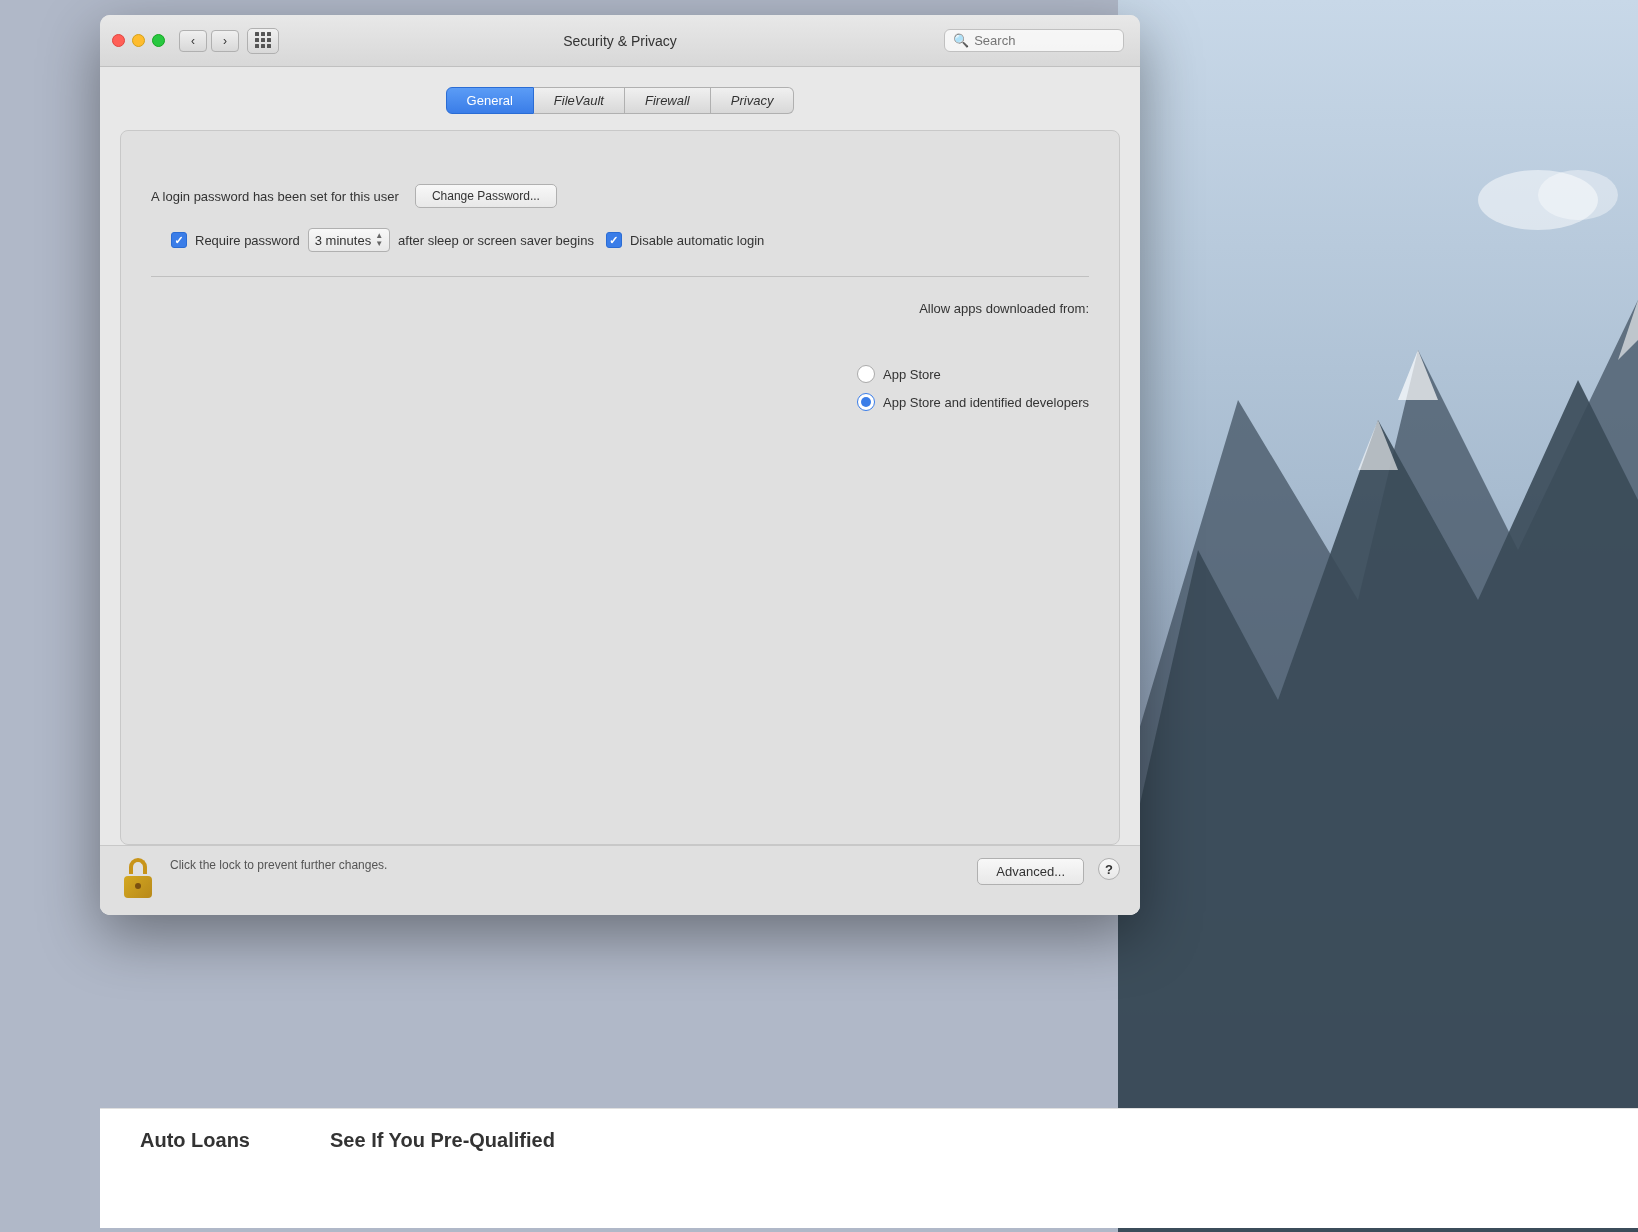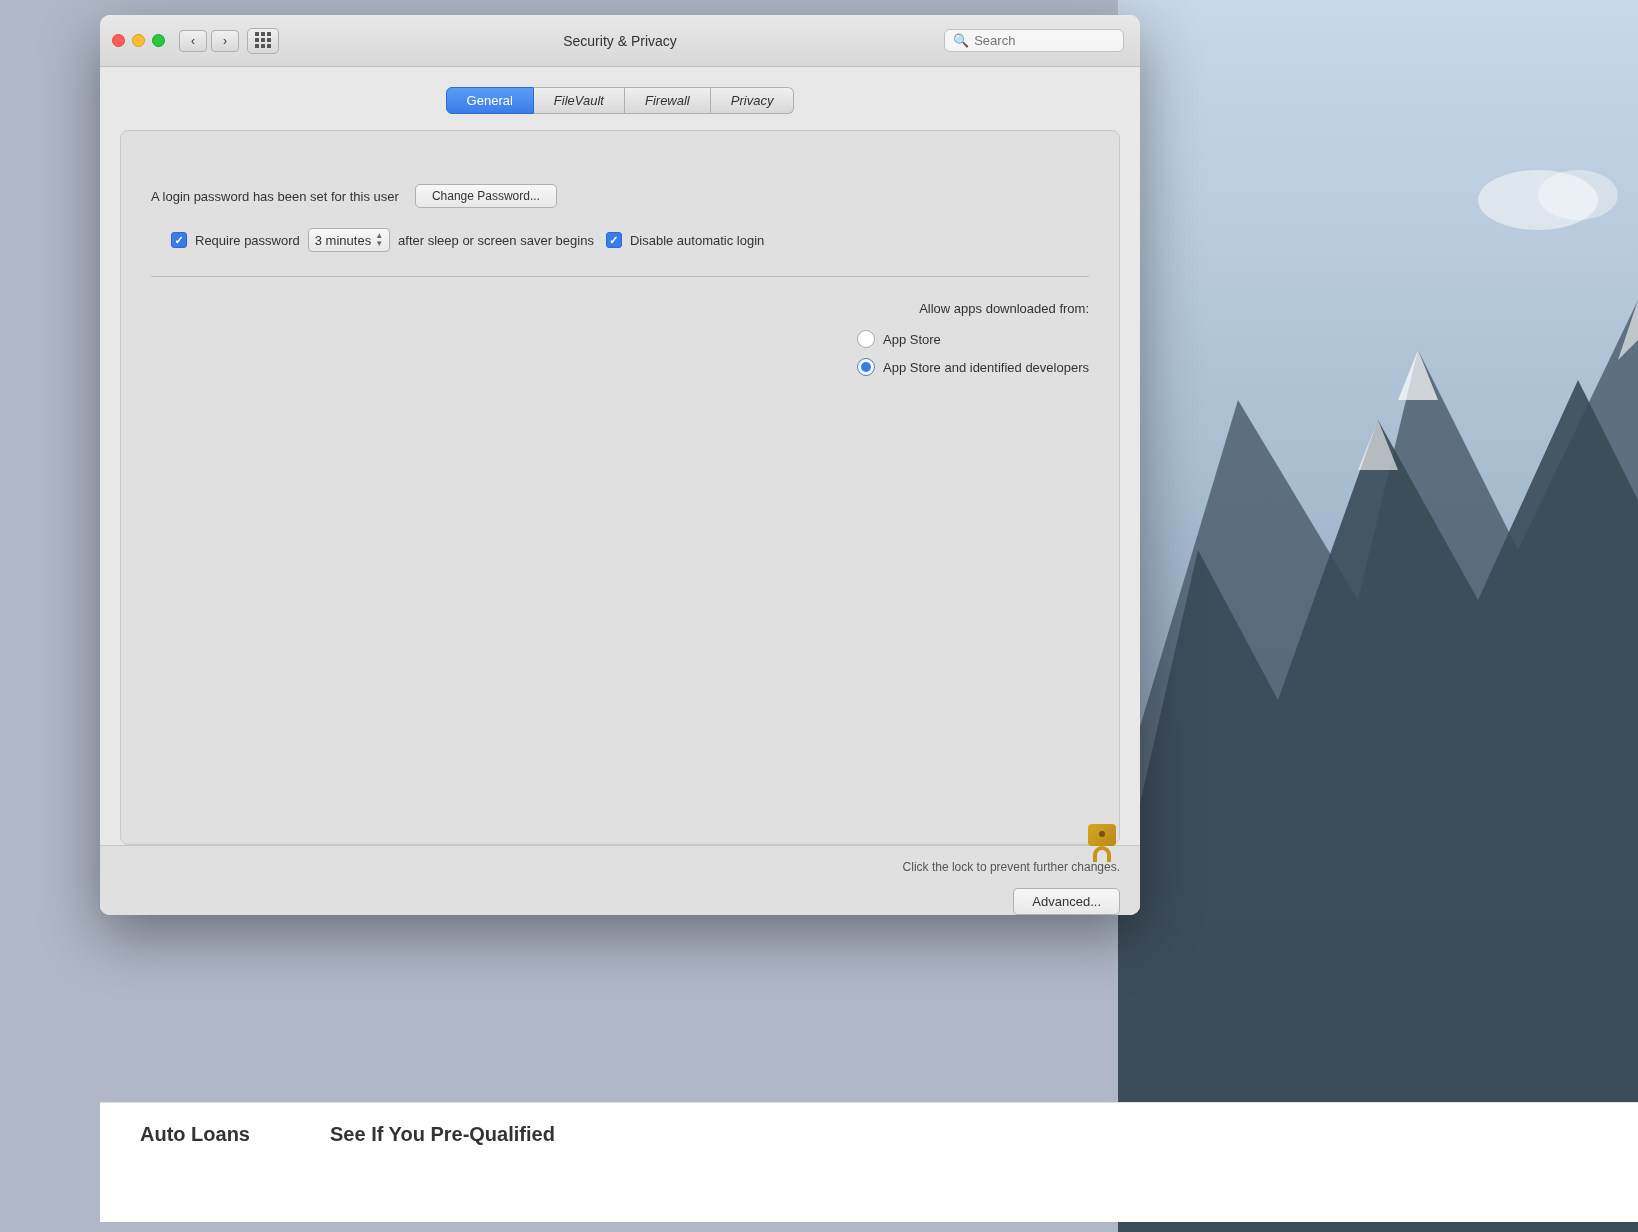--- a/index.html
+++ b/index.html
@@ -320,20 +320,21 @@
     .download-title {
       font-size: 13px;
       color: #333;
     }
 
     .radio-options {
       margin-left: 20px;
       display: flex;
       flex-direction: column;
       gap: 10px;
+      margin-top: 35px;
     }
 
     .radio-row {
       display: flex;
       align-items: center;
       gap: 8px;
     }
 
     .radio {
       width: 18px;
@@ -364,25 +365,24 @@
       font-size: 13px;
       color: #333;
     }
 
     
     .bottom-bar {
       height: 70px;
       background: #e0e0e0;
       border-top: 1px solid #c8c8c8;
       display: flex;
-      align-items: flex-end;
-      padding: 0 20px;
+      align-items: flex-start;
+      padding: 12px 20px;
       gap: 14px;
       flex-shrink: 0;
-      flex-direction: column;
     }
 
     .lock-icon {
       width: 36px;
       height: 40px;
       position: relative;
       cursor: pointer;
     }
 
     .lock-body {
@@ -453,21 +453,21 @@
       right: 0;
       top: 0;
       width: 520px;
       height: 100%;
       z-index: 0;
     }
 
     
     .bottom-partial {
       position: absolute;
-      bottom: 10px;
+      bottom: 4px;
       left: 100px;
       right: 0;
       height: 120px;
       background: white;
       z-index: 5;
       display: flex;
       align-items: flex-start;
       padding: 20px 40px;
       gap: 80px;
       border-top: 1px solid #e0e0e0;

